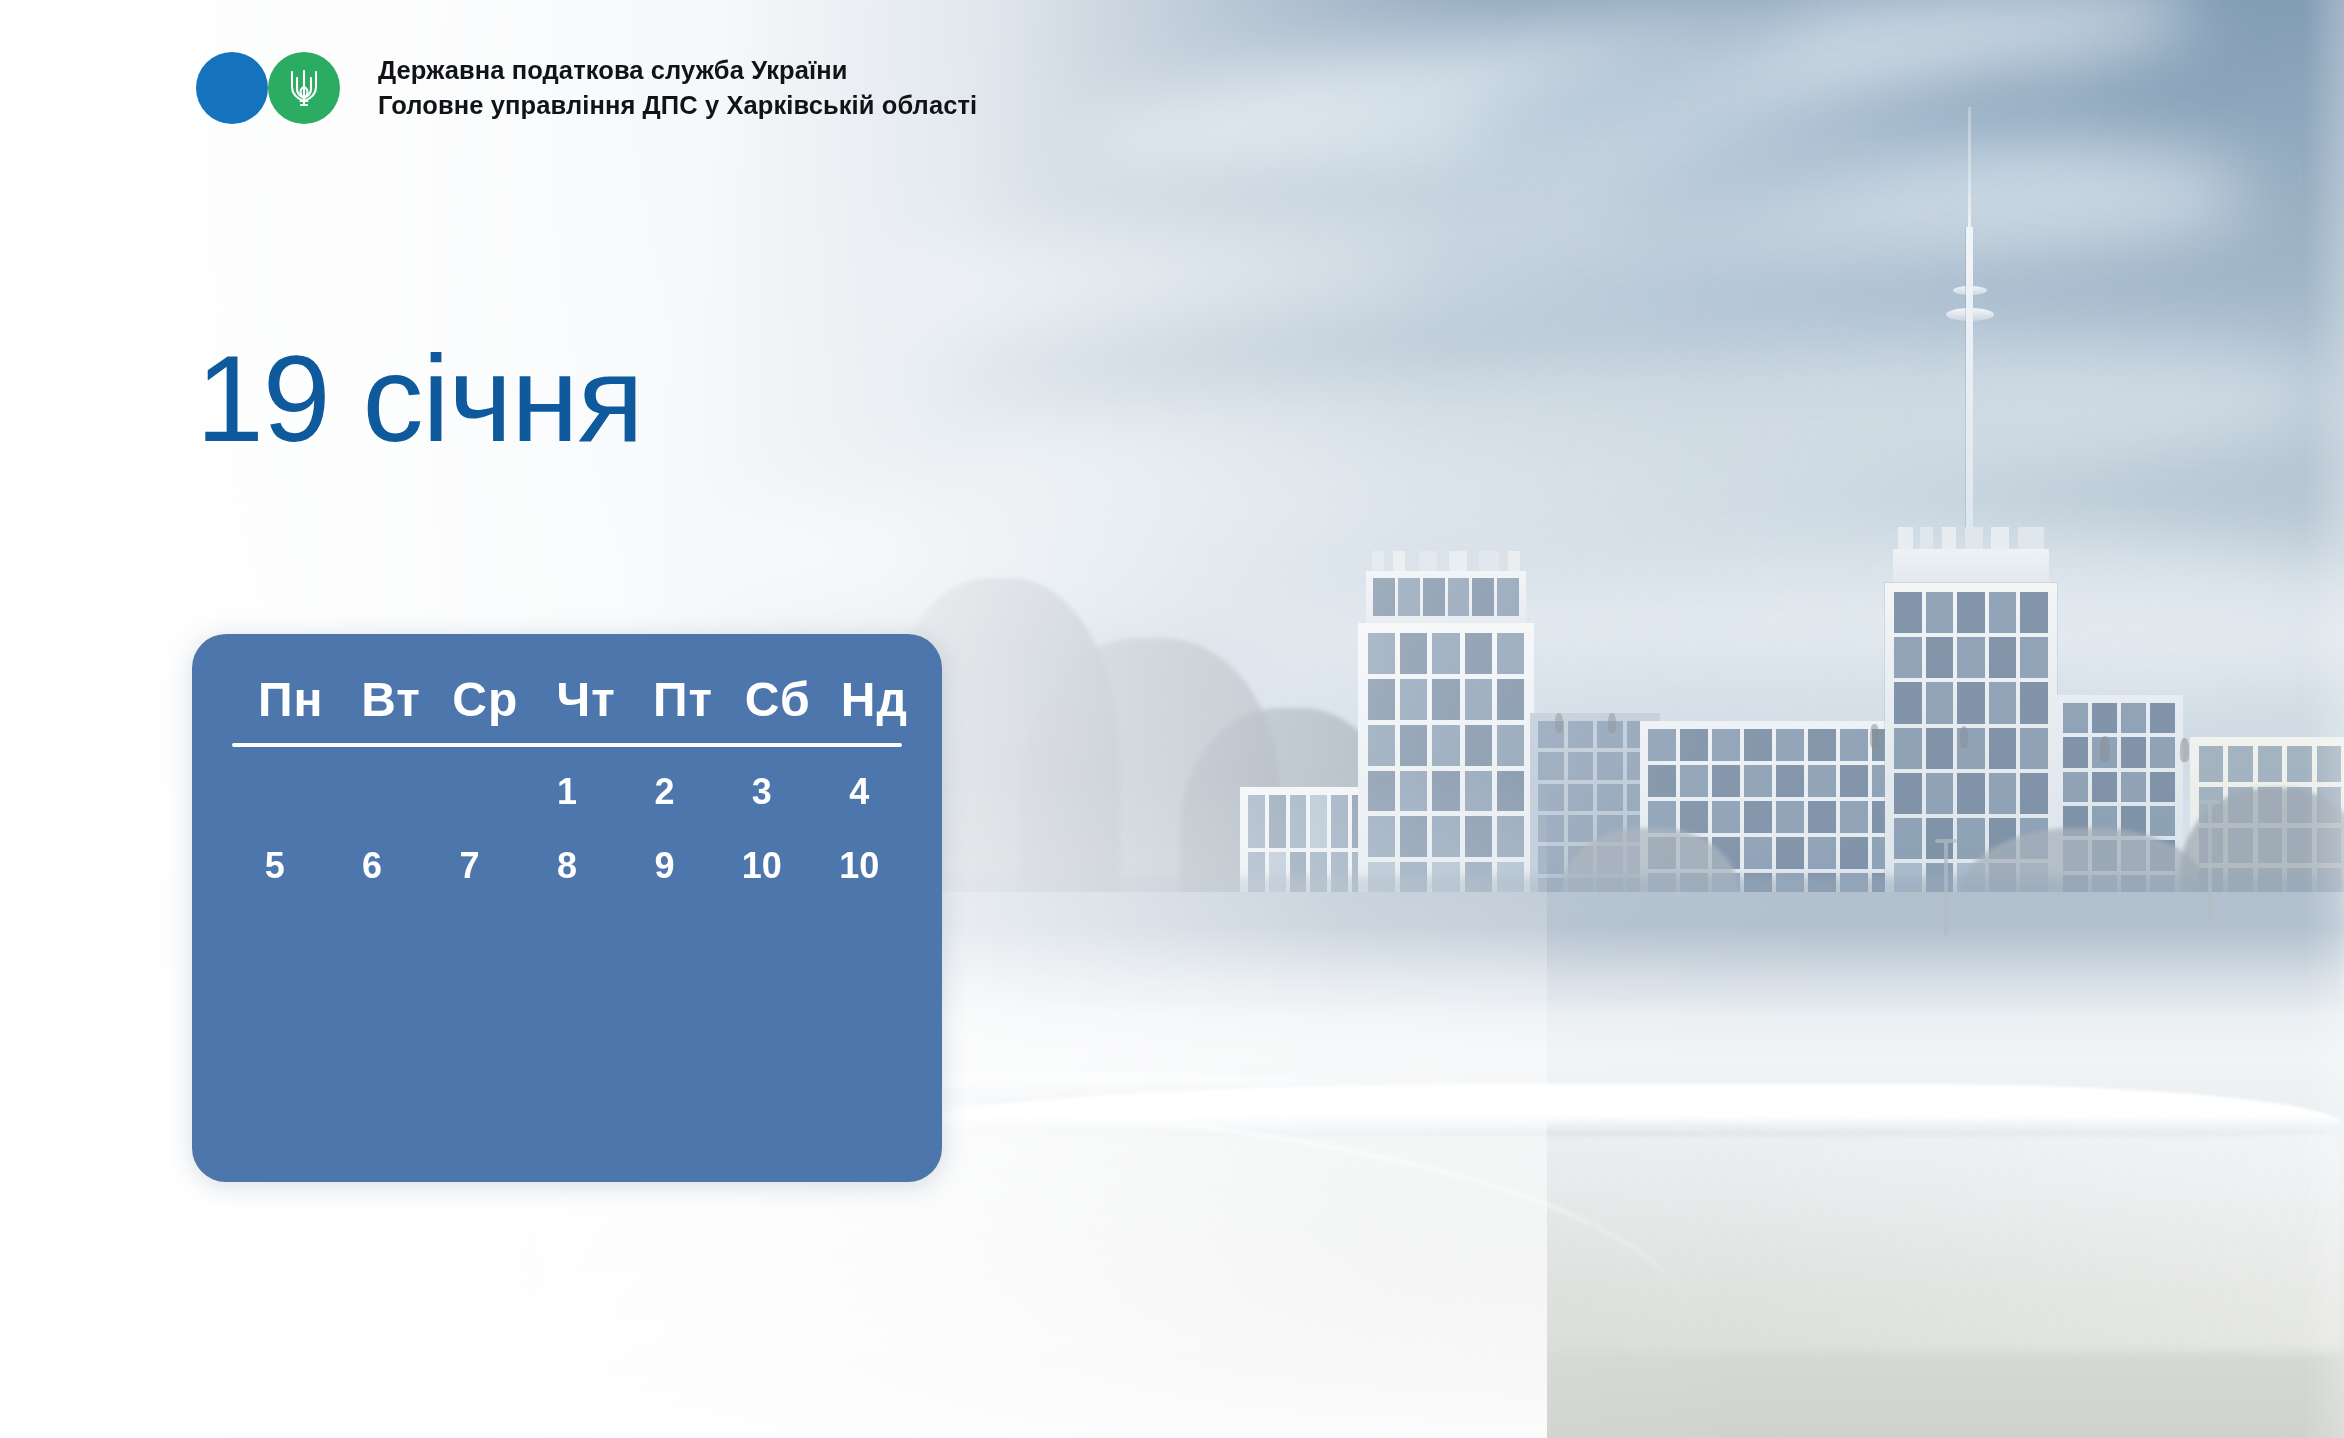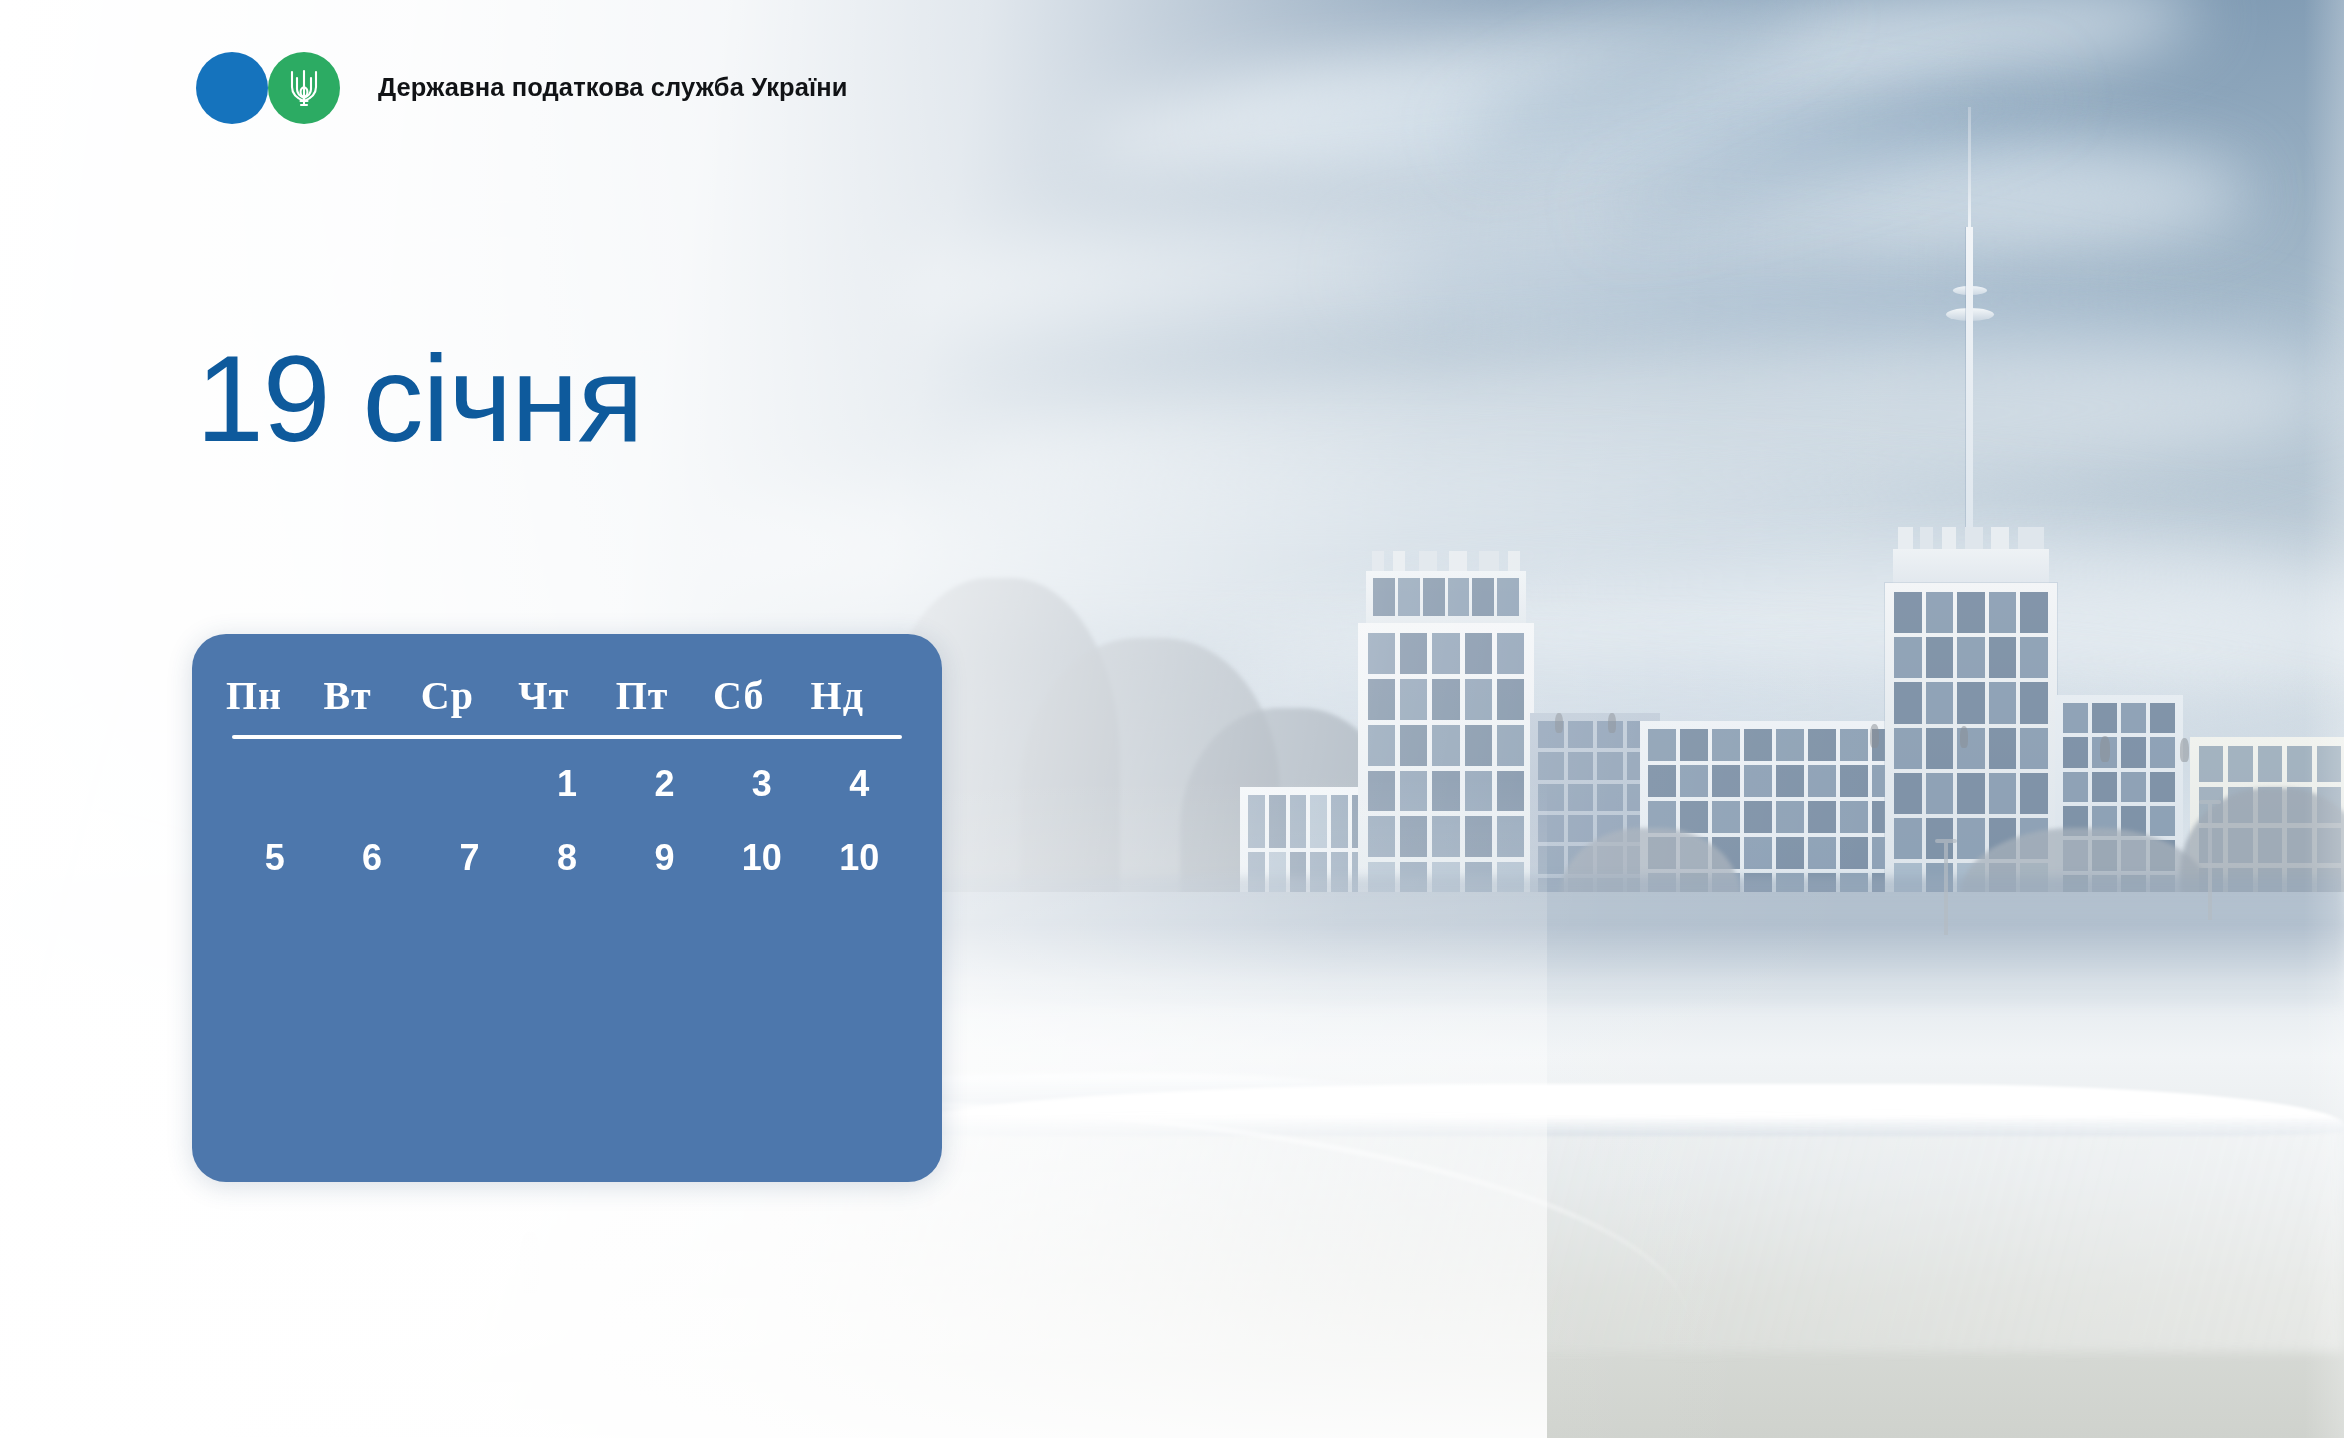--- a/index.html
+++ b/index.html
@@ -465,27 +465,26 @@
     box-sizing: border-box;
     padding: 30px 34px 26px 34px;
     box-shadow: 0 4px 26px rgba(40,70,110,.18);
   }
   .cal-grid {
     width: 100%;
     border-collapse: collapse;
     table-layout: fixed;
   }
   .cal-grid th {
-    font-size: 40px;
+    font-size: 48px;
     font-weight: bold;
     color: #ffffff;
     padding: 8px 0 16px 0;
-    text-align: left;
+    text-align: right;
     letter-spacing: 1px;
-    font-family: Liberation Serif, serif;
   }
   .cal-head-rule {
     height: 4px;
     background: #ffffff;
     border-radius: 2px;
     margin: 0 6px 8px 6px;
   }
   .cal-grid td {
     font-size: 36px;
     font-weight: bold;
@@ -860,20 +859,21 @@
             <path d="M25 13 L25 24 C25 28 22.5 31 18 33"></path>
             <path d="M14.5 36 L21.5 36"></path>
             <path d="M15 40 L21 40"></path>
             <ellipse cx="18" cy="27" rx="3.4" ry="4.6"></ellipse>
           </g>
         </svg>
       </div>
     </div>
     <div class="org-lines">
       <div class="org-line">Державна податкова служба України</div>
+      <div class="org-line">Головне управління ДПС у Харківській області</div>
     </div>
   </div>
 
   <div class="headline">19 січня</div>
 
   <div class="calendar">
     <table class="cal-grid">
       <thead>
         <tr>
           <th>Пн</th>

